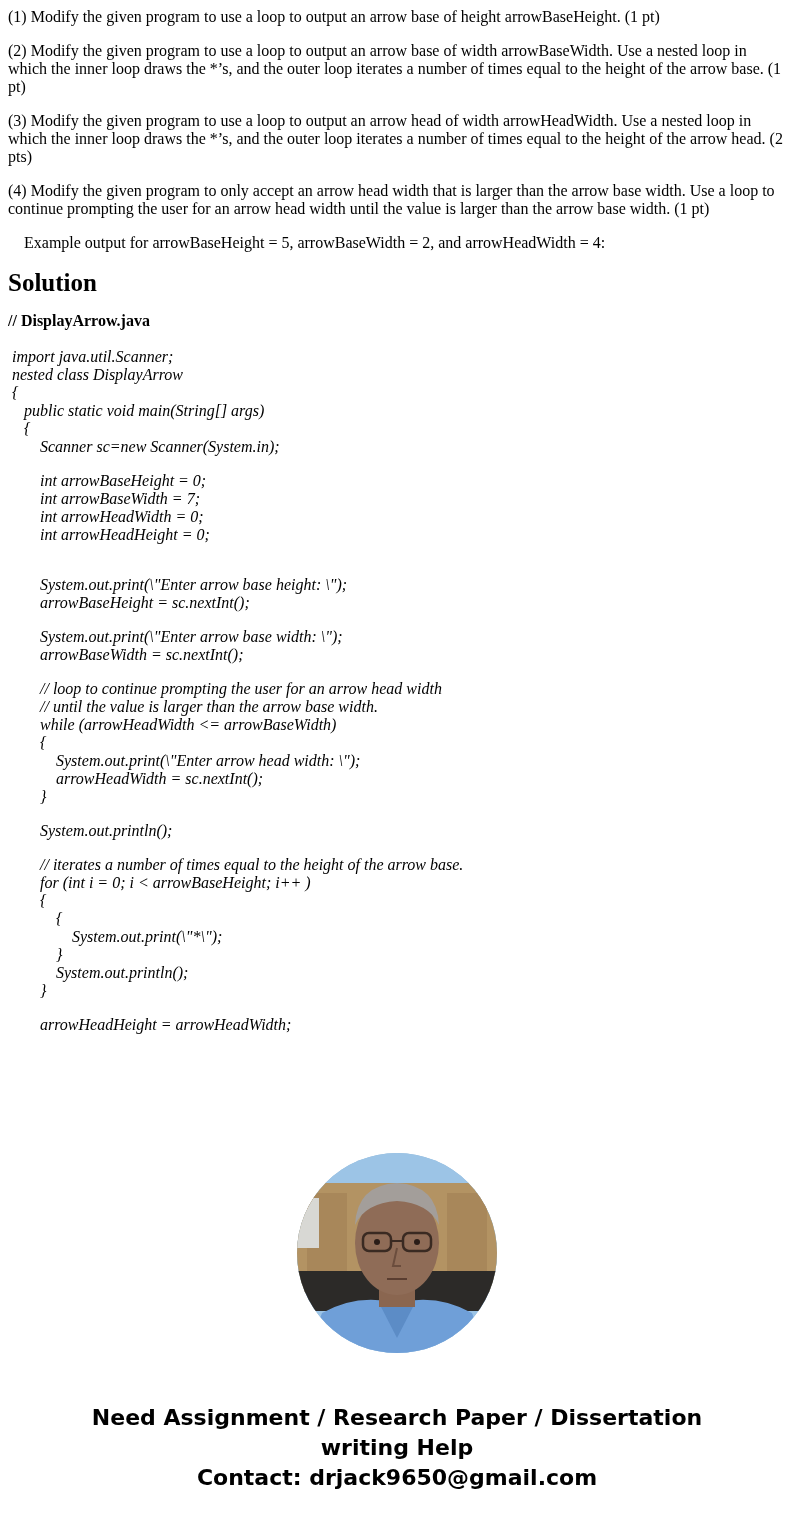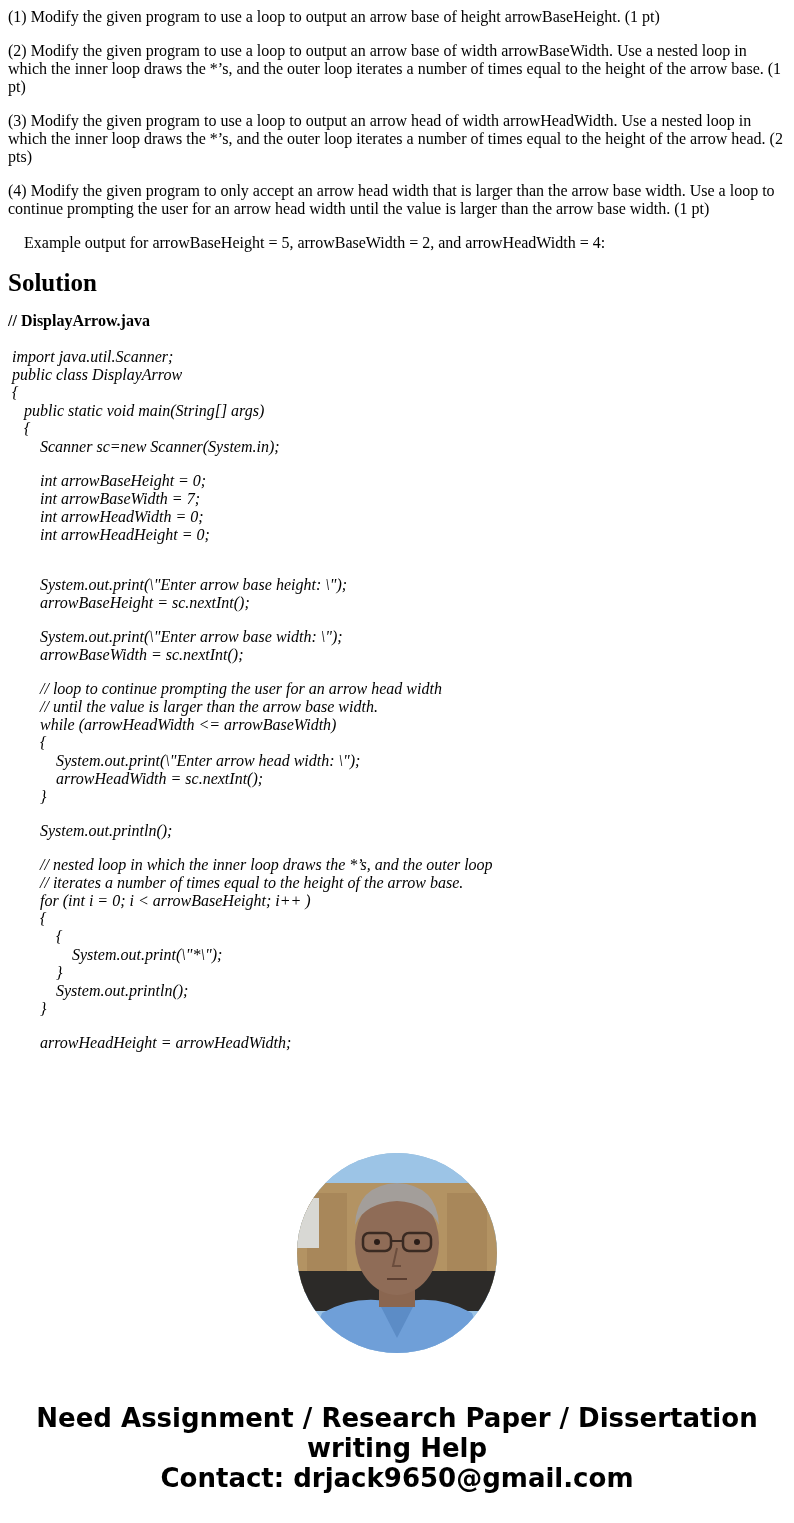--- a/index.html
+++ b/index.html
@@ -66,21 +66,21 @@
       display: block;
     }
     .promo {
       position: absolute;
       left: 0;
       top: 1403px;
       width: 794px;
       text-align: center;
       font-family: "DejaVu Sans", sans-serif;
       font-weight: bold;
-      font-size: 26px;
+      font-size: 22px;
       line-height: 30px;
       color: #000000;
     }
     .promo div {
       margin: 0;
     }
   </style>
 </head>
 <body>
 
@@ -89,21 +89,21 @@
   <p class="para">(2) Modify the given program to use a loop to output an arrow base of width arrowBaseWidth. Use a nested loop in which the inner loop draws the *’s, and the outer loop iterates a number of times equal to the height of the arrow base. (1 pt)</p>
   <p class="para">(3) Modify the given program to use a loop to output an arrow head of width arrowHeadWidth. Use a nested loop in which the inner loop draws the *’s, and the outer loop iterates a number of times equal to the height of the arrow head. (2 pts)</p>
   <p class="para">(4) Modify the given program to only accept an arrow head width that is larger than the arrow base width. Use a loop to continue prompting the user for an arrow head width until the value is larger than the arrow base width. (1 pt)</p>
   <p class="para" style="margin-bottom:0;margin-left:16px;">Example output for arrowBaseHeight = 5, arrowBaseWidth = 2, and arrowHeadWidth = 4:</p>
 
   <h3 class="solution-heading">Solution</h3>
   <div class="file-title">// DisplayArrow.java</div>
 
   <div class="code-block">
     <div class="code-line">import java.util.Scanner;</div>
-    <div class="code-line">public class DisplayArrow</div>
+    <div class="code-line">nested class DisplayArrow</div>
     <div class="code-line">{</div>
     <div class="code-line">   public static void main(String[] args)</div>
     <div class="code-line">   {</div>
     <div class="code-line">       Scanner sc=new Scanner(System.in);</div>
     <div class="code-line blank"></div>
     <div class="code-line">       int arrowBaseHeight = 0;</div>
     <div class="code-line">       int arrowBaseWidth = 7;</div>
     <div class="code-line">       int arrowHeadWidth = 0;</div>
     <div class="code-line">       int arrowHeadHeight = 0;</div>
     <div class="code-line blank"></div>
@@ -117,21 +117,20 @@
     <div class="code-line">       // loop to continue prompting the user for an arrow head width</div>
     <div class="code-line">       // until the value is larger than the arrow base width.</div>
     <div class="code-line">       while (arrowHeadWidth &lt;= arrowBaseWidth)</div>
     <div class="code-line">       {</div>
     <div class="code-line">           System.out.print(\"Enter arrow head width: \");</div>
     <div class="code-line">           arrowHeadWidth = sc.nextInt();</div>
     <div class="code-line">       }</div>
     <div class="code-line blank"></div>
     <div class="code-line">       System.out.println();</div>
     <div class="code-line blank"></div>
-    <div class="code-line">       // nested loop in which the inner loop draws the *’s, and the outer loop</div>
     <div class="code-line">       // iterates a number of times equal to the height of the arrow base.</div>
     <div class="code-line">       for (int i = 0; i &lt; arrowBaseHeight; i++ )</div>
     <div class="code-line">       {</div>
     <div class="code-line">           {</div>
     <div class="code-line">               System.out.print(\"*\");</div>
     <div class="code-line">           }</div>
     <div class="code-line">           System.out.println();</div>
     <div class="code-line">       }</div>
     <div class="code-line blank"></div>
     <div class="code-line">       arrowHeadHeight = arrowHeadWidth;</div>

